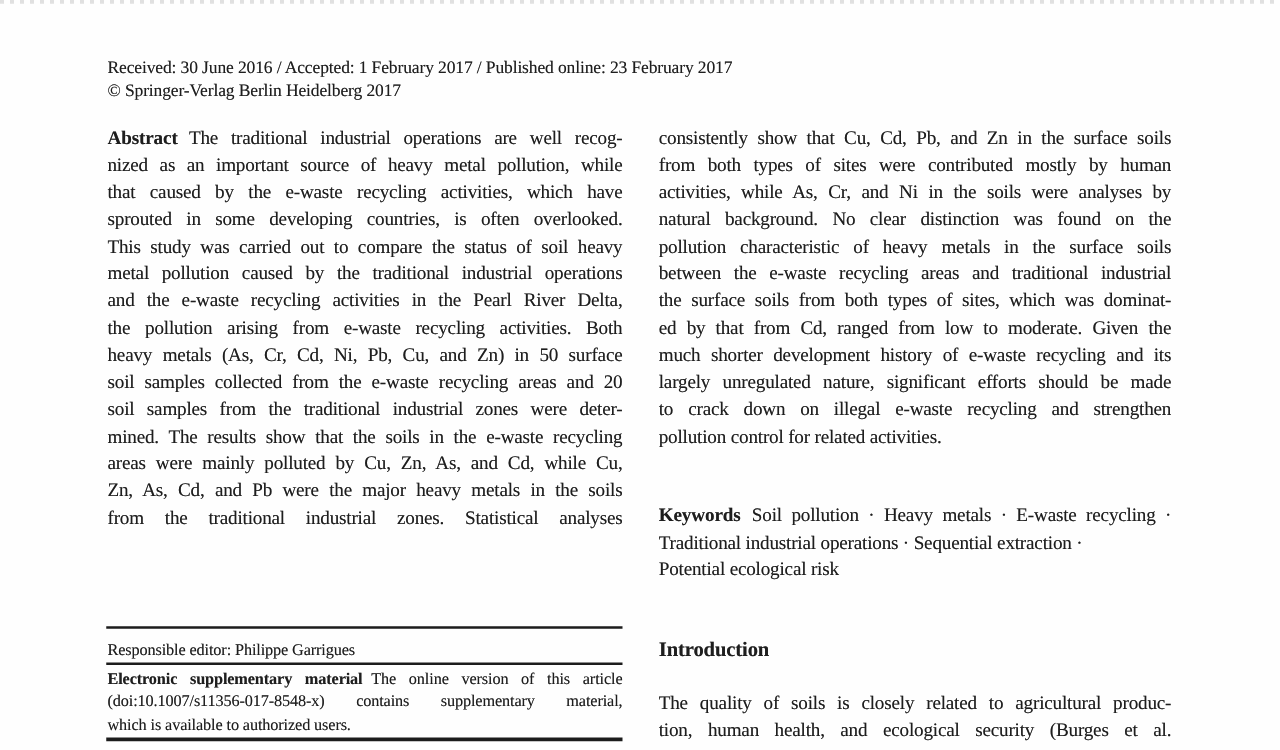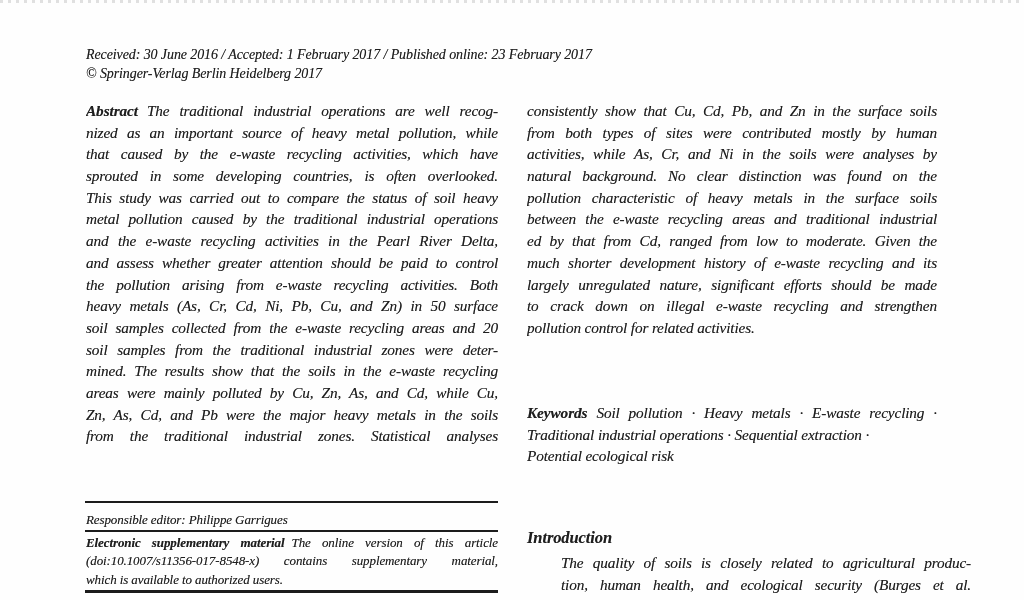--- a/index.html
+++ b/index.html
@@ -2,21 +2,21 @@
 <html><head>
 <meta charset="utf-8">
 <style>
   html,body{margin:0;padding:0;}
   body{
     width:1024px;height:600px;position:relative;overflow:hidden;
     background:#fefefe;color:#1e1e1e;
     font-family:"Liberation Serif","DejaVu Serif",serif;
     text-shadow:0 0 .5px rgba(40,40,40,.55);
   }
-  .abs{position:absolute;font-style:italic;}
+  .abs{position:absolute;}
   
   .meta{font-size:14px;line-height:18.5px;letter-spacing:-.1px;}
   
   .col{font-size:15.3px;letter-spacing:-.15px;}
   .col .line{line-height:21.7px;height:21.7px;overflow:hidden;
     text-align:justify;text-align-last:justify;}
   .col .line.last{text-align-last:left;}
   b.lbl{font-weight:bold;margin-right:9px;letter-spacing:-.1px;}
   
   .foot{font-size:13px;letter-spacing:-.1px;}
@@ -40,54 +40,54 @@
 </div>
 
 <div class="abs col" style="left:86px;top:100px;width:412px;">
     <div class="line"><b class="lbl">Abstract</b>The traditional industrial operations are well recog-</div>
     <div class="line">nized as an important source of heavy metal pollution, while</div>
     <div class="line">that caused by the e-waste recycling activities, which have</div>
     <div class="line">sprouted in some developing countries, is often overlooked.</div>
     <div class="line">This study was carried out to compare the status of soil heavy</div>
     <div class="line">metal pollution caused by the traditional industrial operations</div>
     <div class="line">and the e-waste recycling activities in the Pearl River Delta,</div>
-    <div class="line">and assess whether greater attention should be paid to control</div>
     <div class="line">the pollution arising from e-waste recycling activities. Both</div>
     <div class="line">heavy metals (As, Cr, Cd, Ni, Pb, Cu, and Zn) in 50 surface</div>
     <div class="line">soil samples collected from the e-waste recycling areas and 20</div>
     <div class="line">soil samples from the traditional industrial zones were deter-</div>
     <div class="line">mined. The results show that the soils in the e-waste recycling</div>
     <div class="line">areas were mainly polluted by Cu, Zn, As, and Cd, while Cu,</div>
     <div class="line">Zn, As, Cd, and Pb were the major heavy metals in the soils</div>
     <div class="line">from the traditional industrial zones. Statistical analyses</div>
   </div>
 
 <div class="abs col" style="left:527px;top:100px;width:410px;">
     <div class="line">consistently show that Cu, Cd, Pb, and Zn in the surface soils</div>
     <div class="line">from both types of sites were contributed mostly by human</div>
     <div class="line">activities, while As, Cr, and Ni in the soils were analyses by</div>
     <div class="line">natural background. No clear distinction was found on the</div>
     <div class="line">pollution characteristic of heavy metals in the surface soils</div>
     <div class="line">between the e-waste recycling areas and traditional industrial</div>
+    <div class="line">the surface soils from both types of sites, which was dominat-</div>
     <div class="line">ed by that from Cd, ranged from low to moderate. Given the</div>
     <div class="line">much shorter development history of e-waste recycling and its</div>
     <div class="line">largely unregulated nature, significant efforts should be made</div>
     <div class="line">to crack down on illegal e-waste recycling and strengthen</div>
     <div class="line last">pollution control for related activities.</div>
   </div>
 
 <div class="abs col" style="left:527px;top:402px;width:410px;">
     <div class="line"><b class="lbl">Keywords</b>Soil pollution · Heavy metals · E-waste recycling ·</div>
     <div class="line last">Traditional industrial operations · Sequential extraction ·</div>
     <div class="line last">Potential ecological risk</div>
   </div>
 
-<div class="abs section-heading" style="left:527px;top:528px;width:410px;">Introduction</div>
+<div class="abs section-heading" style="left:527px;top:510px;width:410px;">Introduction</div>
 
-<div class="abs col" style="left:527px;top:552px;width:410px;margin-left:34px;">
+<div class="abs col" style="left:527px;top:552px;width:410px;">
     <div class="line">The quality of soils is closely related to agricultural produc-</div>
     <div class="line">tion, human health, and ecological security (Burges et al.</div>
   </div>
 
 <div class="rule" style="left:85px;top:501px;width:413px;height:2px;"></div>
 
 <div class="abs foot" style="left:86px;top:511px;width:412px;">
   <div class="line last">Responsible editor: Philippe Garrigues</div>
 </div>
 

